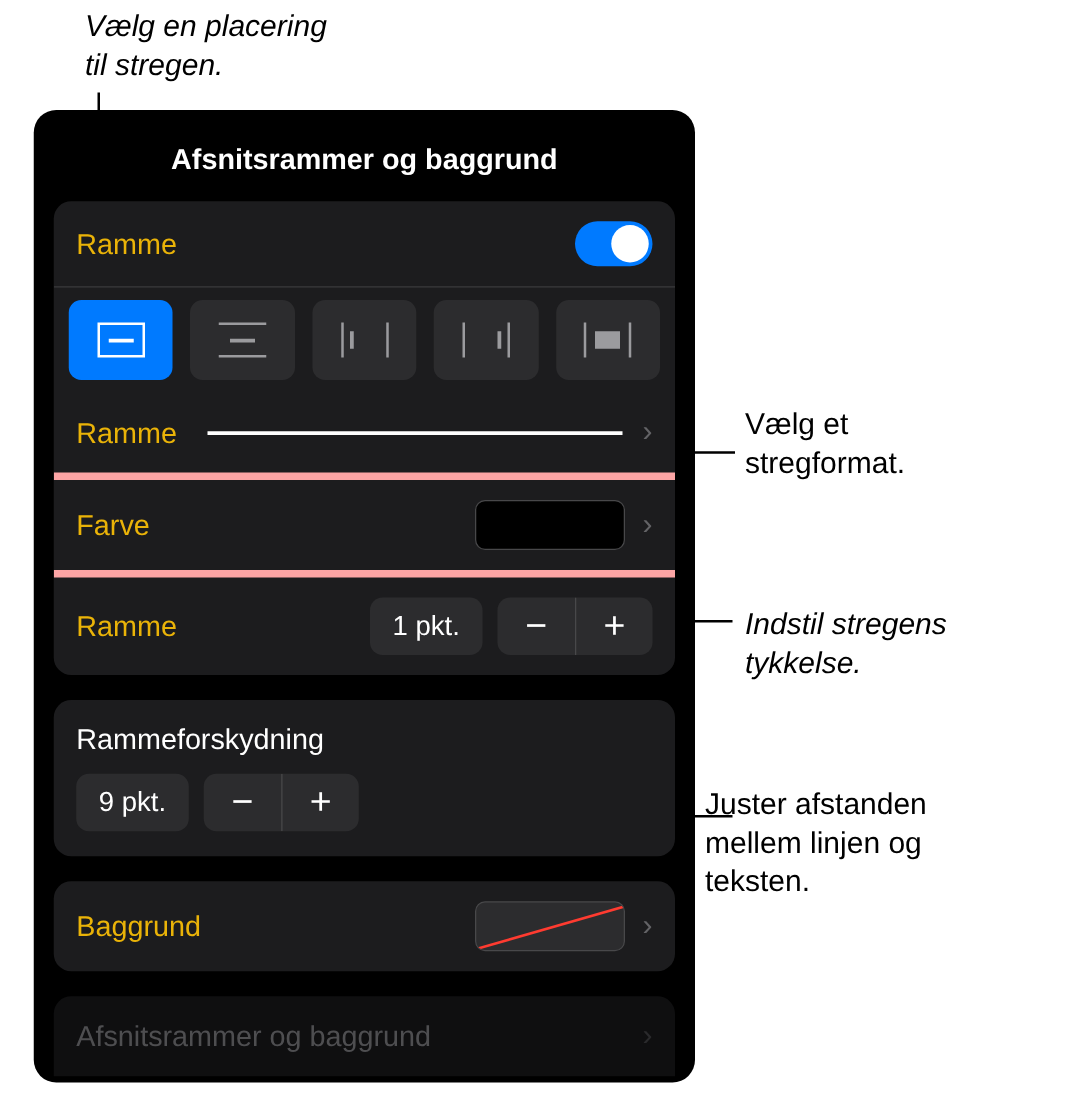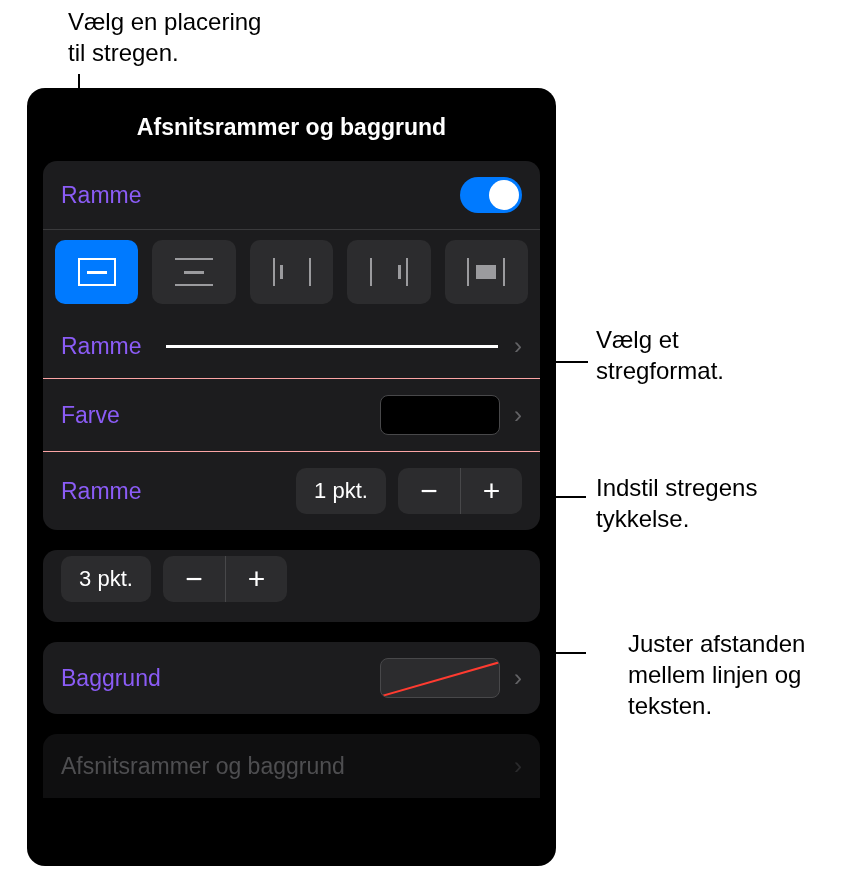--- a/index.html
+++ b/index.html
@@ -52,24 +52,24 @@
     }
     .row {
       display: flex;
       align-items: center;
       justify-content: space-between;
       padding: 16px 18px;
       min-height: 64px;
       position: relative;
     }
     .row + .row {
-      border-top: 1px solid #fca5a5;
+      border-top: 6px solid #fca5a5;
     }
     .row-label {
-      color: #8b5cf6;
+      color: #eab308;
       font-size: 23px;
     }
     .row-label-dim {
       color: #8e8e93;
       font-size: 23px;
     }
     .toggle {
       width: 62px;
       height: 36px;
       background: #007aff;
@@ -237,33 +237,33 @@
       margin-top: 0;
     }
     .row-right {
       display: flex;
       align-items: center;
     }
   </style>
 </head>
 <body>
 
-<div class="callout" style="left:68px; top:6px; white-space:pre;">Vælg en placering
+<div class="callout" style="left:68px; top:6px; white-space:pre;font-style:italic;">Vælg en placering
 til stregen.</div>
 <div class="callout-line" style="left:78px; top:74px; width:1.5px; height:166px;"></div>
 
 <div class="callout" style="left:596px; top:324px; white-space:pre;">Vælg et
 stregformat.</div>
 <div class="callout-line" style="left:530px; top:361px; width:58px; height:1.5px;"></div>
 
-<div class="callout" style="left:596px; top:472px; white-space:pre;">Indstil stregens
+<div class="callout" style="left:596px; top:484px; white-space:pre;font-style:italic;">Indstil stregens
 tykkelse.</div>
 <div class="callout-line" style="left:521px; top:496px; width:65px; height:1.5px;"></div>
 
-<div class="callout" style="left:628px; top:628px; white-space:pre;">Juster afstanden
+<div class="callout" style="left:564px; top:628px; white-space:pre;">Juster afstanden
 mellem linjen og
 teksten.</div>
 <div class="callout-line" style="left:328px; top:652px; width:258px; height:1.5px;"></div>
 
 <div class="panel-wrapper">
   <div class="panel-header">Afsnitsrammer og baggrund</div>
   <div class="panel-body">
 
     <div class="section">
       <div class="row">
@@ -331,22 +331,23 @@
           <div class="value-box">1 pkt.</div>
           <div class="stepper">
             <div class="stepper-btn">−</div>
             <div class="stepper-btn">+</div>
           </div>
         </div>
       </div>
     </div>
 
     <div class="section">
+      <div class="section-title">Rammeforskydning</div>
       <div class="offset-controls">
-        <div class="value-box">3 pkt.</div>
+        <div class="value-box">9 pkt.</div>
         <div class="stepper">
           <div class="stepper-btn">−</div>
           <div class="stepper-btn">+</div>
         </div>
       </div>
     </div>
 
     <div class="section">
       <div class="row">
         <span class="row-label">Baggrund</span>

